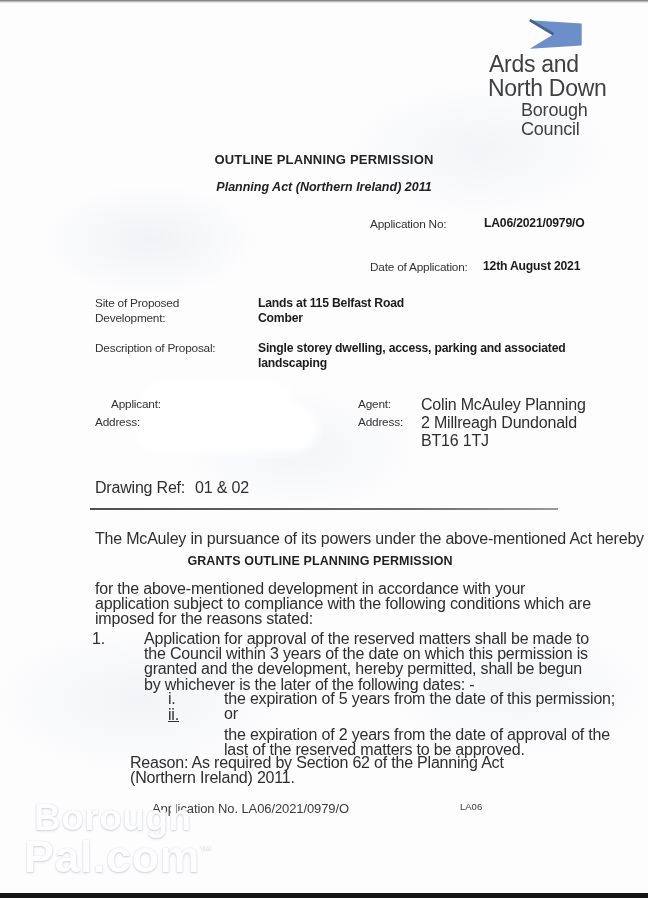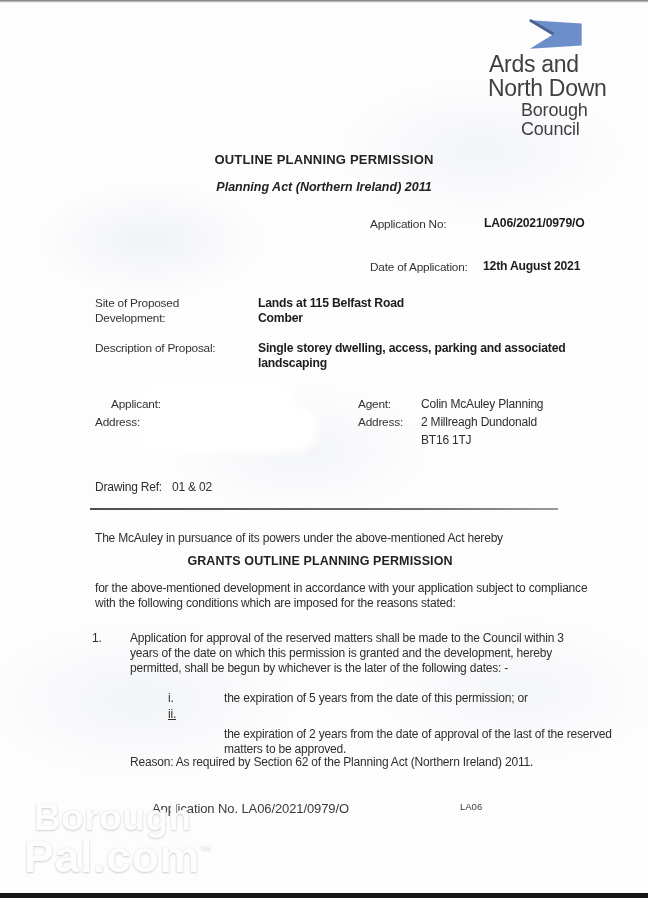--- a/index.html
+++ b/index.html
@@ -25,21 +25,21 @@
   .logo-l2 { left:488px; top:76px;  font-size:23px; line-height:24px; letter-spacing:-0.3px; }
   .logo-l3 { left:489px; top:101px; font-size:18px; line-height:19px; letter-spacing:-0.2px;margin-left:32px; }
   .logo-l1,.logo-l2,.logo-l3 { color:#3e3f41; }
 
   
   .doc-title    { left:0; top:152px; width:648px; text-align:center; font-size:13px;   font-weight:bold; color:#222; letter-spacing:0.2px; }
   .doc-subtitle { left:0; top:180px; width:648px; text-align:center; font-size:12.5px; font-weight:bold; color:#222;font-style:italic; }
 
   .lbl { font-size:11.8px; letter-spacing:-0.2px; color:#333; line-height:15px; }
   .val { font-size:12.2px; letter-spacing:-0.2px; color:#1c1c1c; font-weight:bold; line-height:15px; }
-  .txt { font-size:12px;   letter-spacing:-0.2px; color:#2e2e2e; line-height:15.2px; }
+  .txt { font-size:16px;   letter-spacing:-0.2px; color:#2e2e2e; line-height:15.2px; }
 
   .appno-lbl { left:370px; top:217px; }
   .appno-val { left:484px; top:216px; }
   .date-lbl  { left:370px; top:260px; }
   .date-val  { left:483px; top:259px; }
 
   .site-lbl  { left:95px;  top:296px; width:118px; }
   .site-v1   { left:258px; top:296px; }
   .site-v2   { left:258px; top:311px; }
   .prop-lbl  { left:95px;  top:341px; }
@@ -60,21 +60,21 @@
   .drawing .dval { margin-left:10px; }
 
   .divider { left:90px; top:508px; width:468px; height:2px;
     background:linear-gradient(to right, #4f4f4f, #6f6f6f 70%, #9a9a9a); }
 
   .preamble  { left:95px; top:531px; }
   .grants-hd { left:0; top:554px; width:640px; text-align:center; font-size:12.5px; font-weight:bold; color:#1f1f1f; letter-spacing:0.1px; }
   .statement { left:95px; top:581px; width:500px; }
 
   .cond-num  { left:92px;  top:631px; }
-  .cond-txt  { left:130px; top:631px; width:455px; }
+  .cond-txt  { left:144px; top:631px; width:455px; }
   .sub-i-n   { left:168px; top:691px; }
   .sub-i-t   { left:224px; top:691px; width:400px; }
   .sub-ii-n  { left:168px; top:707px;text-decoration:underline; }
   .sub-ii-t  { left:224px; top:707px; width:400px;margin-top:20px; }
   .reason    { left:130px; top:755px; width:440px; }
 
   .foot-l { left:152px; top:801px; font-size:13px; color:#3b3b3b; letter-spacing:-0.1px; }
   .foot-r { left:460px; top:801px; font-size:9.5px; color:#3b3b3b; }
 
   .wm { font-weight:bold; color:rgba(255,255,255,0.96); letter-spacing:0.5px;

